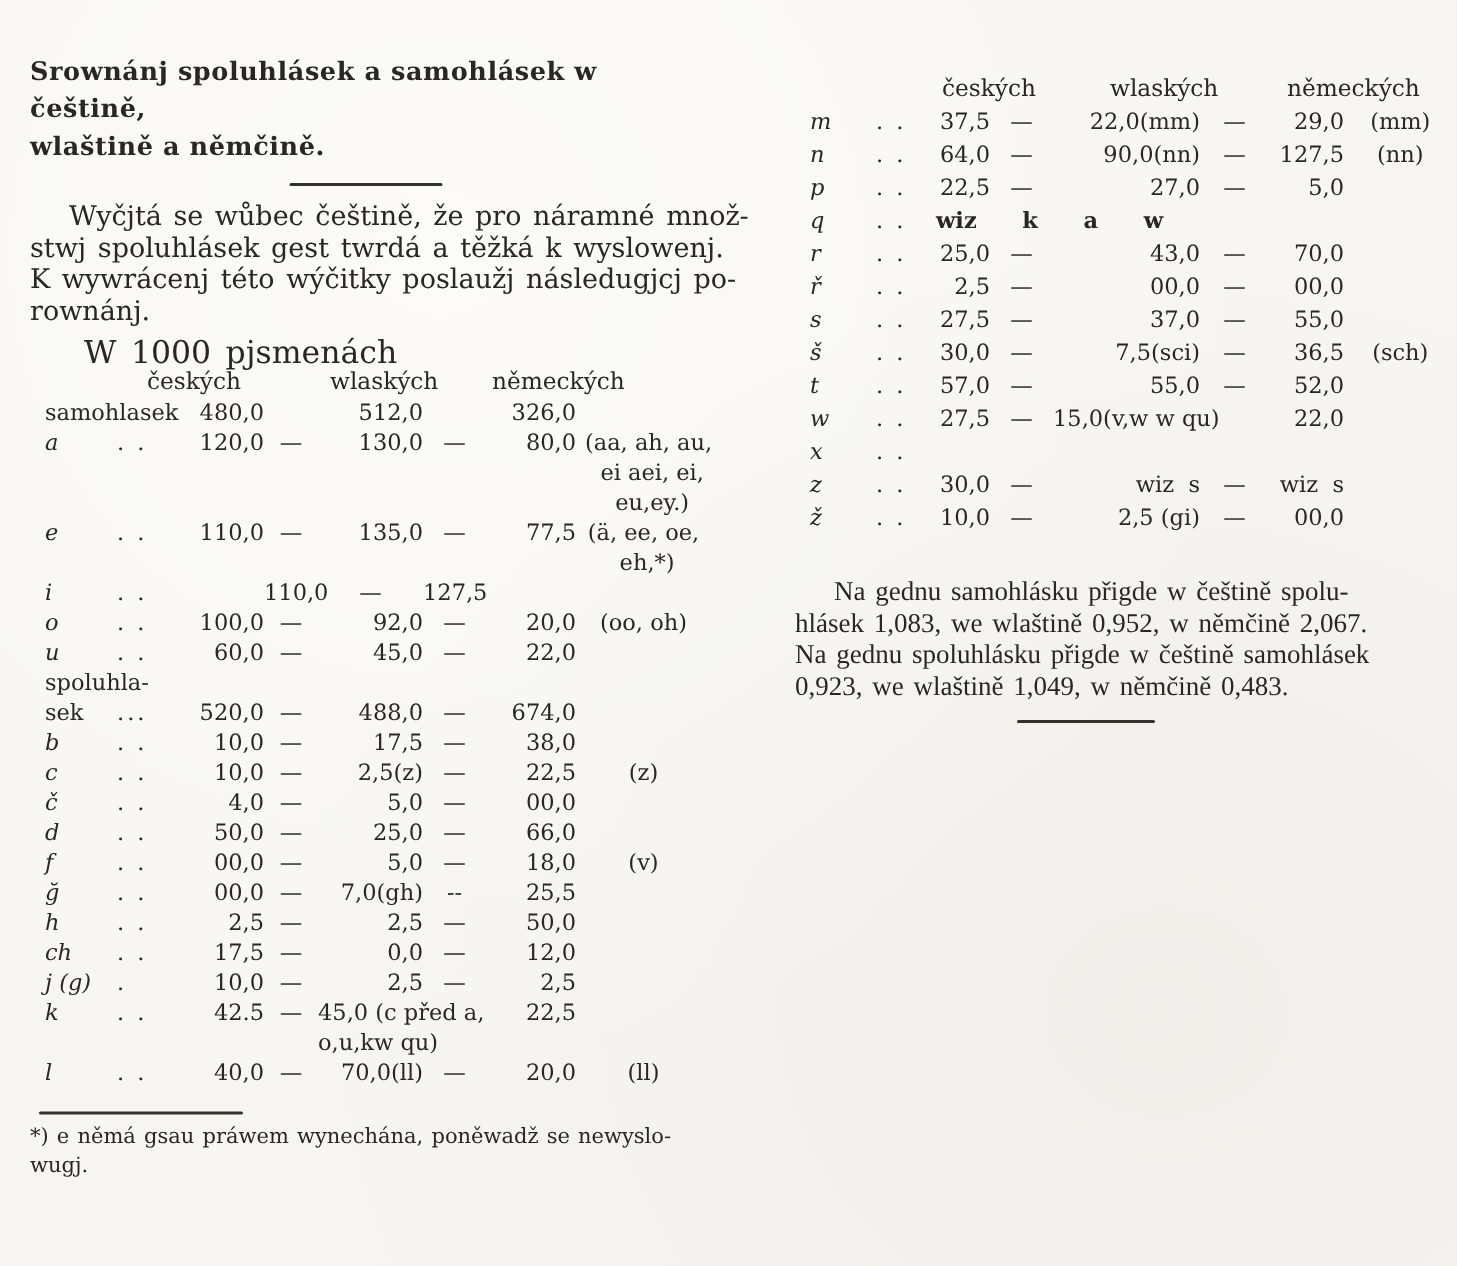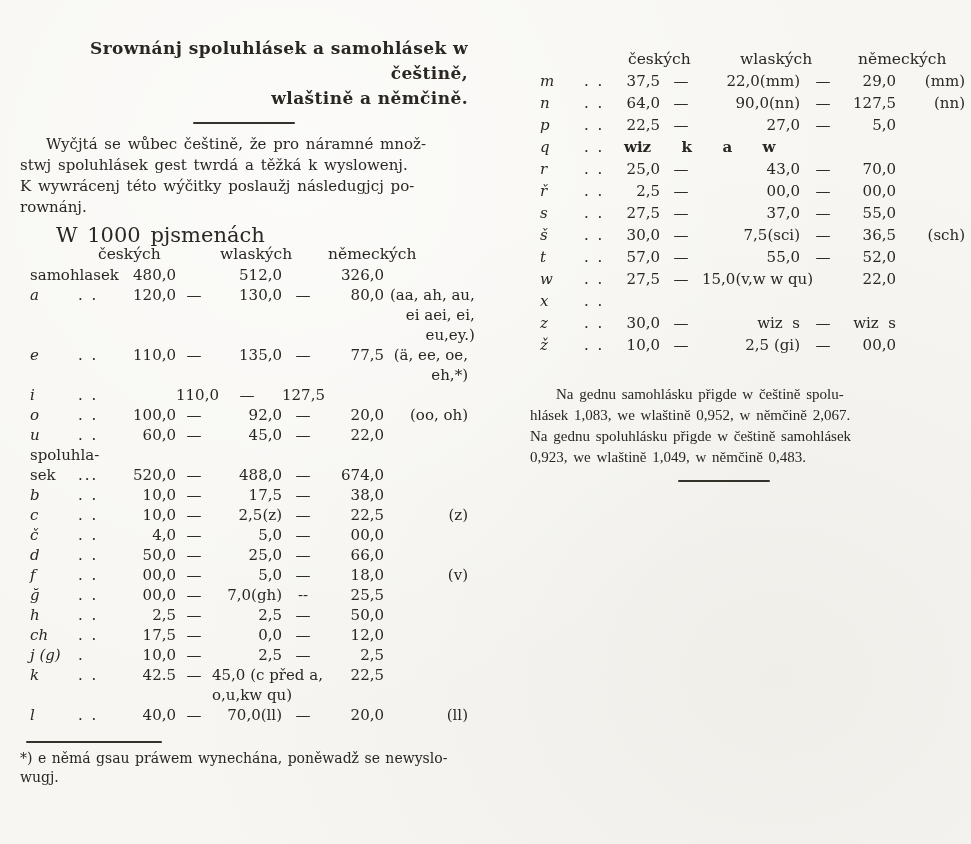--- a/index.html
+++ b/index.html
@@ -14,27 +14,27 @@
       radial-gradient(ellipse at 30% 20%, rgba(255,255,255,.55), rgba(255,255,255,0) 60%),
       radial-gradient(ellipse at 80% 80%, rgba(120,115,100,.06), rgba(0,0,0,0) 55%),
       #f7f6f2;
     color:#2a2723;
   }
   .col{position:absolute;}
   .col.left{left:20px;top:36px;width:448px;}
   .col.right{left:530px;top:50px;width:435px;}
 
   .title-line{
-    text-align:right;font-weight:bold;font-size:17px;line-height:25px;
+    text-align:left;font-weight:bold;font-size:17px;line-height:25px;
     letter-spacing:.4px;
   }
   .rule{background:#35312b;height:2px;border-radius:1px;}
   .title-rule{width:102px;margin:11px auto 6px auto;}
   .para{
-    margin:10px 0 0 0;font-size:15px;line-height:21px;
+    margin:10px 0 0 0;font-size:18px;line-height:21px;
     white-space:pre;word-spacing:2px;text-indent:26px;
   }
   .caption{margin:7px 0 0 36px;font-size:21px;line-height:20px;word-spacing:3px;}
 
   .thead{position:relative;height:20px;font-size:15.5px;}
   .thead .h{position:absolute;top:0;white-space:pre;}
   .left .thead .h1{left:78px;}
   .left .thead .h2{left:200px;}
   .left .thead .h3{left:308px;}
   .right .thead .h1{left:98px;}
@@ -44,21 +44,21 @@
   .tbody{font-size:15px;}
   .trow{display:grid;align-items:start;line-height:20px;}
   .left .trow{grid-template-columns:52px 30px 74px 36px 70px 42px 60px 1fr;}
   .right .trow{grid-template-columns:48px 32px 50px 42px 98px 46px 50px 1fr;line-height:22px;}
   .c{white-space:pre;overflow:visible;}
   .c.letter{padding-left:10px;}
   .c.letter.it{font-style:italic;}
   .c.dots{padding-left:6px;letter-spacing:2px;}
   .c.cesky,.c.wlasky,.c.nemecky{text-align:right;}
   .c.d1,.c.d2{text-align:center;}
-  .c.note{padding-left:6px;text-align:right;}
+  .c.note{padding-left:6px;text-align:center;}
   .c.spanned{grid-column:3 / -1;padding-left:14px;word-spacing:10px;font-weight:bold;}
 
   .foot-rule{width:136px;margin:16px 0 6px 6px;}
   .footnote{margin:0;font-size:14px;line-height:19px;white-space:pre;word-spacing:1px;}
   .summary{margin-top:28px;font-family:Liberation Serif, serif;}
   .end-rule{width:92px;margin:12px 0 0 148px;}
 </style>
 </head>
 <body>
 

